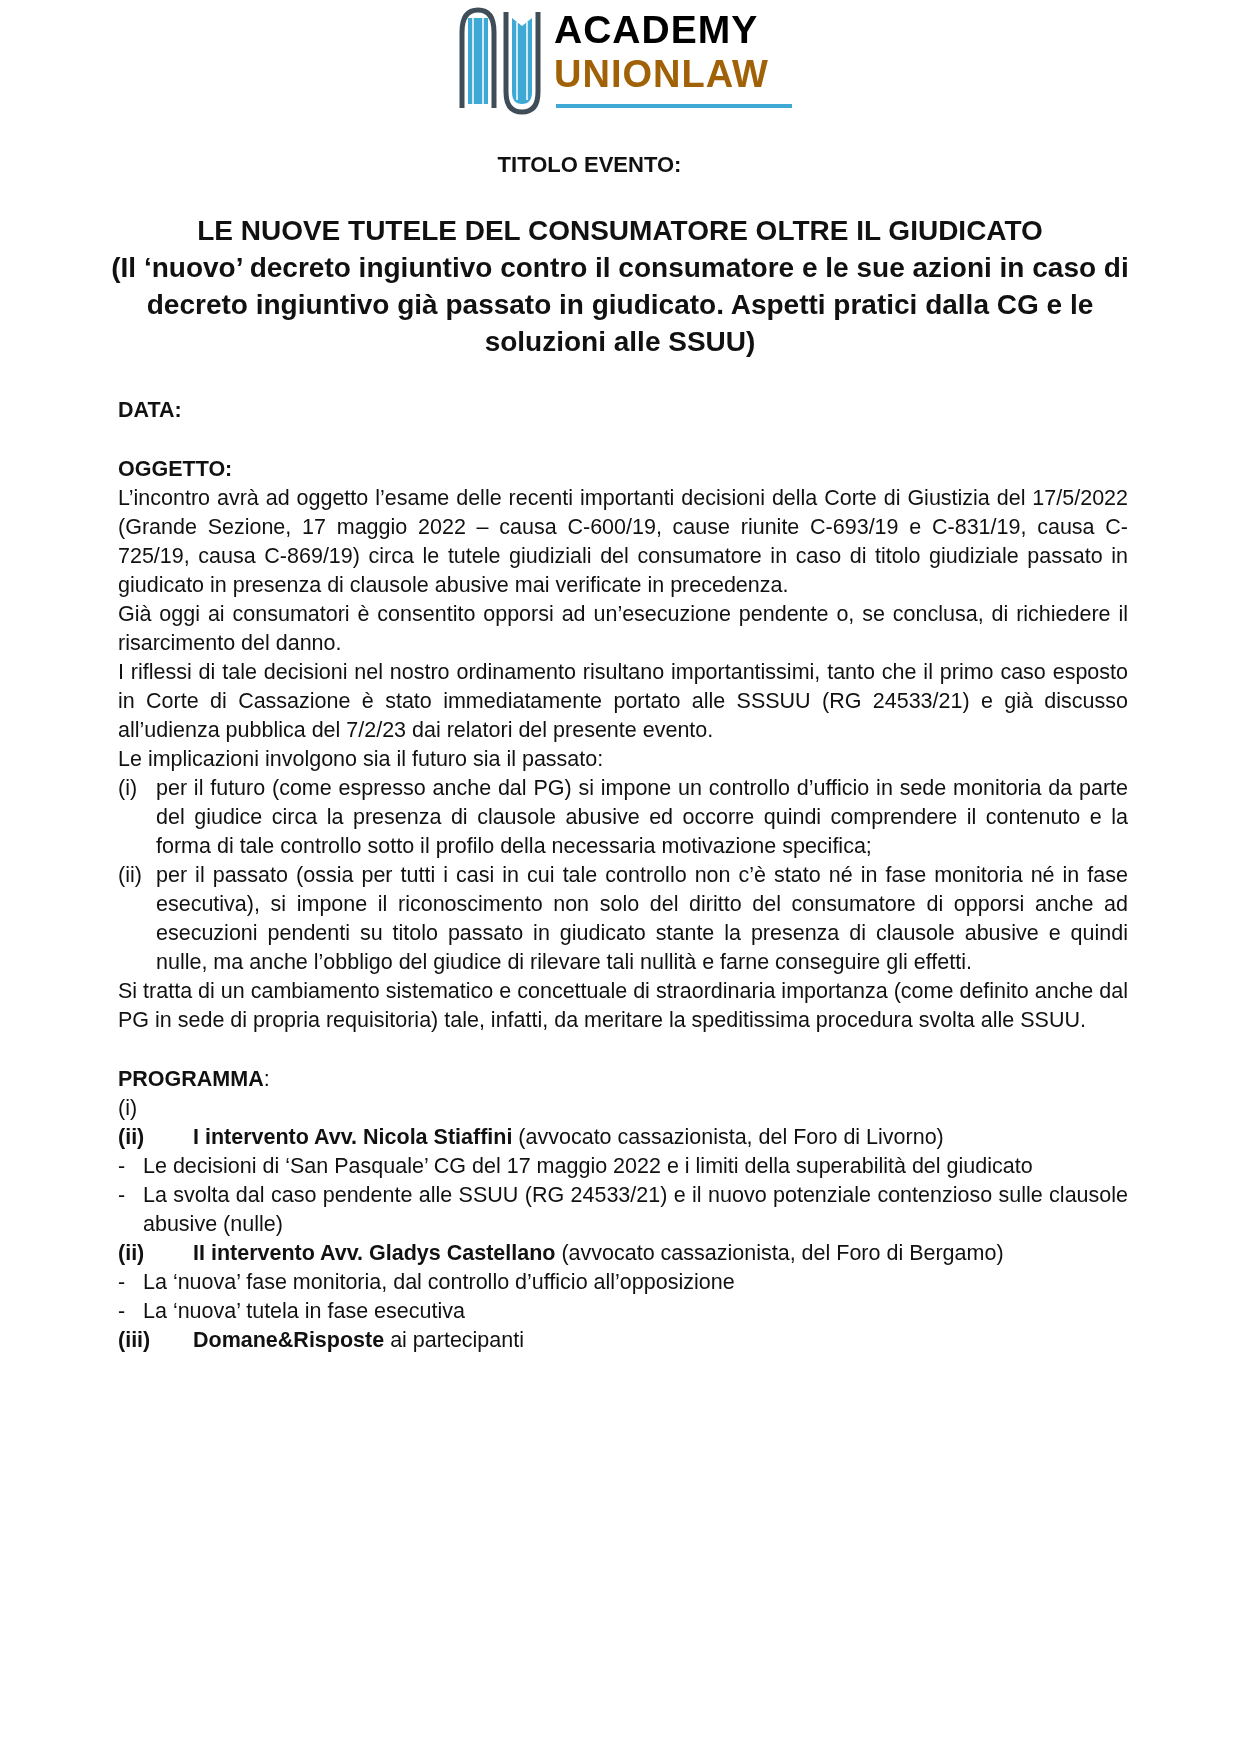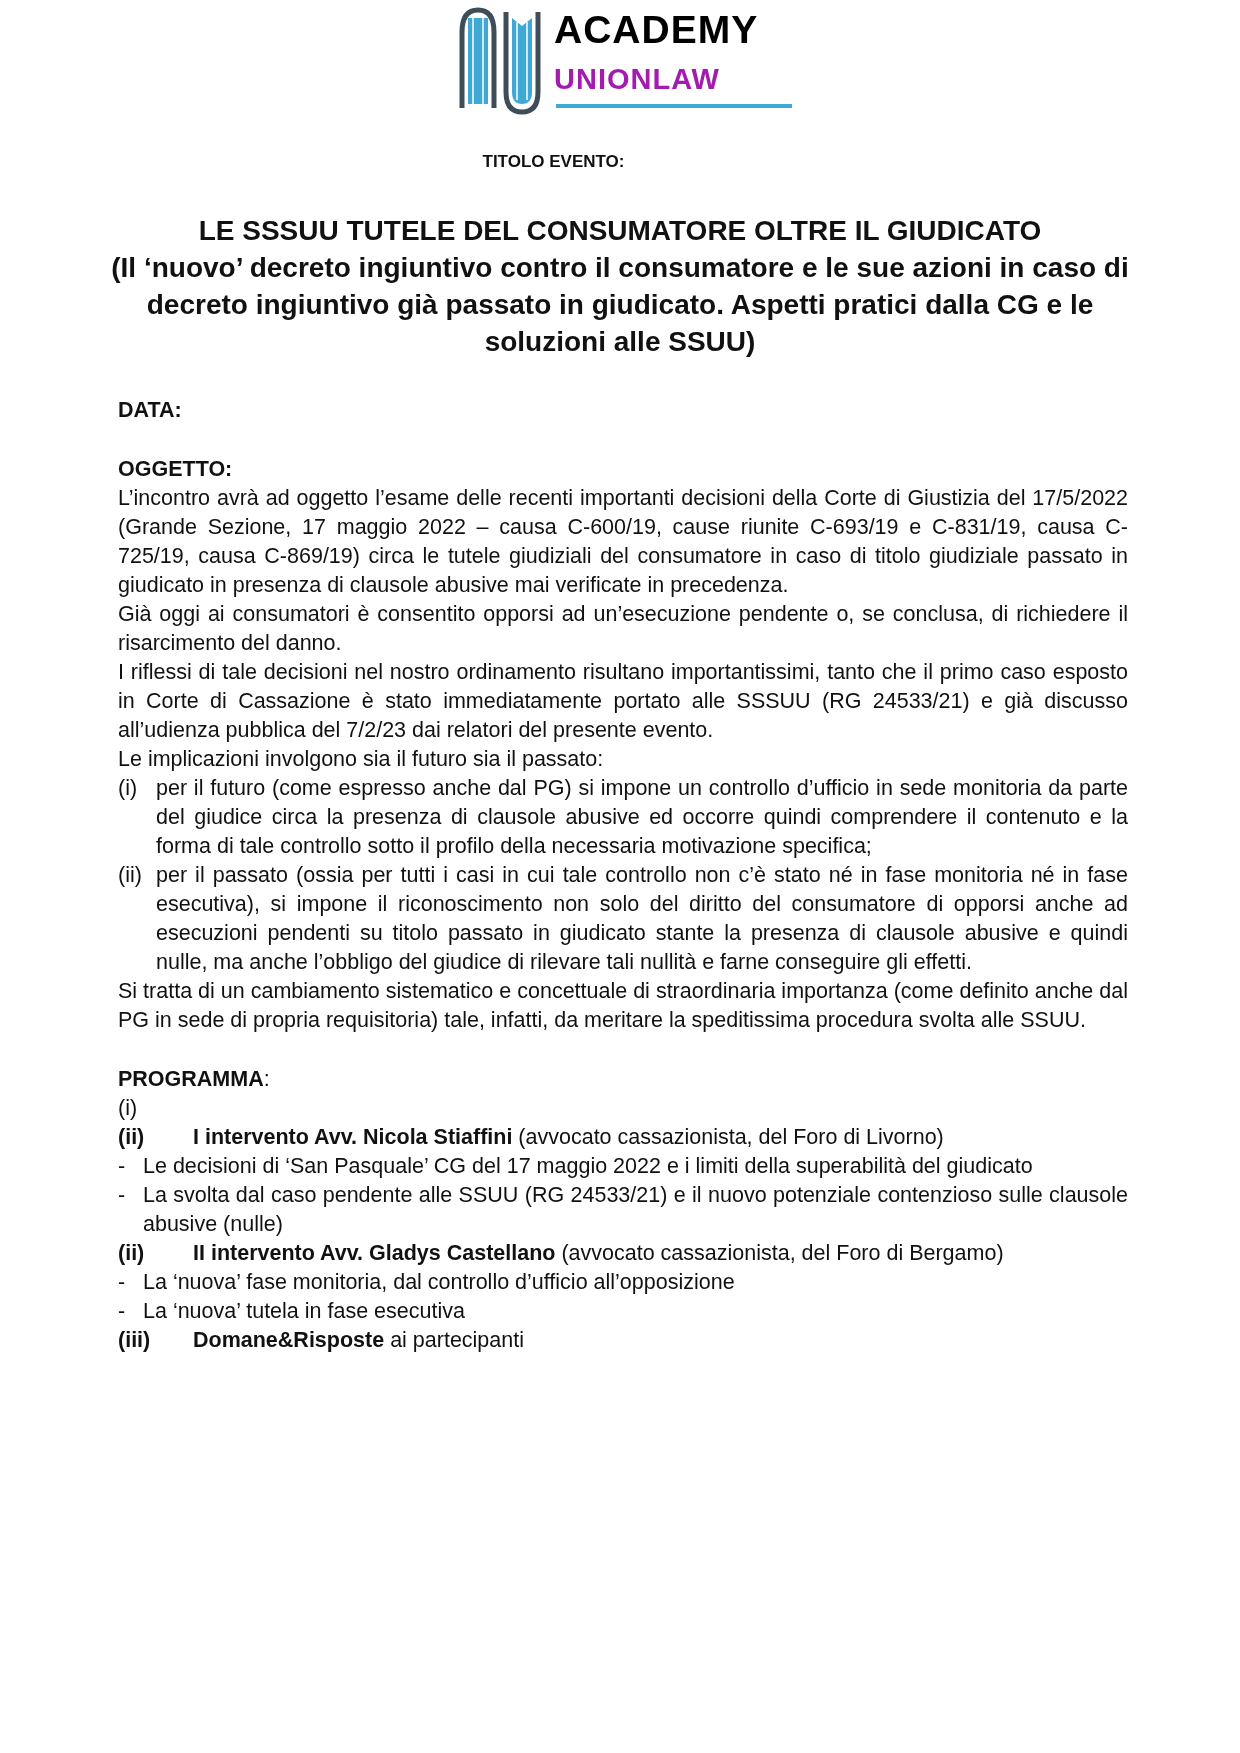--- a/index.html
+++ b/index.html
@@ -2,25 +2,25 @@
 <html><head>
 <meta charset="utf-8">
 <style>
   html, body { margin: 0; padding: 0; background: #ffffff; }
   body { width: 1240px; height: 1753px; position: relative; overflow: hidden;
          font-family: "Liberation Sans", sans-serif; color: #111; }
   .logo { position: absolute; left: 456px; top: 4px; width: 340px; height: 116px; }
   .logo-text { position: absolute; left: 98px; top: 6px; font-family: "Liberation Sans", sans-serif;
                font-weight: bold; line-height: 1; letter-spacing: 1px; }
   .logo-academy { color: #000000; font-size: 39px; display: block; }
-  .logo-union { color: #a21caf; font-size: 29px; display: block; margin-top: 16px; }
+  .logo-union { color: #a16207; font-size: 38px; display: block; margin-top: 6px; }
   .logo-rule { position: absolute; left: 100px; top: 100px; width: 236px; height: 4px; background: #3fa9d6; }
 
   .title-label { position: absolute; top: 152px; left: 0; width: 1107px; text-align: center;
-                 font-weight: bold; font-size: 17px; }
+                 font-weight: bold; font-size: 22px; padding-left: 36px; }
   .title-main { position: absolute; top: 212px; left: 110px; width: 1020px; text-align: center;
                 font-weight: bold; font-size: 28px; line-height: 37px; }
 
   .content { position: absolute; left: 118px; top: 396px; width: 1010px; font-size: 21.5px; line-height: 29px; }
   .hdr { font-weight: bold; }
   .p { text-align: justify; text-align-last: left; }
   .gap { height: 30px; }
   .enum { display: flex; }
   .enum .mark { width: 38px; flex: none; }
   .enum .txt { flex: 1; text-align: justify; }
@@ -47,21 +47,21 @@
   </svg>
   <div class="logo-text">
     <span class="logo-academy">ACADEMY</span>
     <span class="logo-union">UNIONLAW</span>
   </div>
   <div class="logo-rule"></div>
 </div>
 
 <div class="title-label">TITOLO EVENTO:</div>
 <div class="title-main">
-  <div>LE SSSUU TUTELE DEL CONSUMATORE OLTRE IL GIUDICATO</div>
+  <div>LE NUOVE TUTELE DEL CONSUMATORE OLTRE IL GIUDICATO</div>
   <div>(Il ‘nuovo’ decreto ingiuntivo contro il consumatore e le sue azioni in caso di decreto ingiuntivo già passato in giudicato. Aspetti pratici dalla CG e le soluzioni alle SSUU)</div>
 </div>
 
 <div class="content">
   <div class="hdr">DATA:</div>
   <div class="gap"></div>
 
   <div class="hdr">OGGETTO:</div>
   <div class="p">L’incontro avrà ad oggetto l’esame delle recenti importanti decisioni della Corte di Giustizia del 17/5/2022 (Grande Sezione, 17 maggio 2022 – causa C-600/19, cause riunite C-693/19 e C-831/19, causa C-725/19, causa C-869/19) circa le tutele giudiziali del consumatore in caso di titolo giudiziale passato in giudicato in presenza di clausole abusive mai verificate in precedenza.</div>
   <div class="p">Già oggi ai consumatori  è consentito opporsi ad un’esecuzione pendente o, se conclusa, di richiedere il risarcimento del danno.</div>

